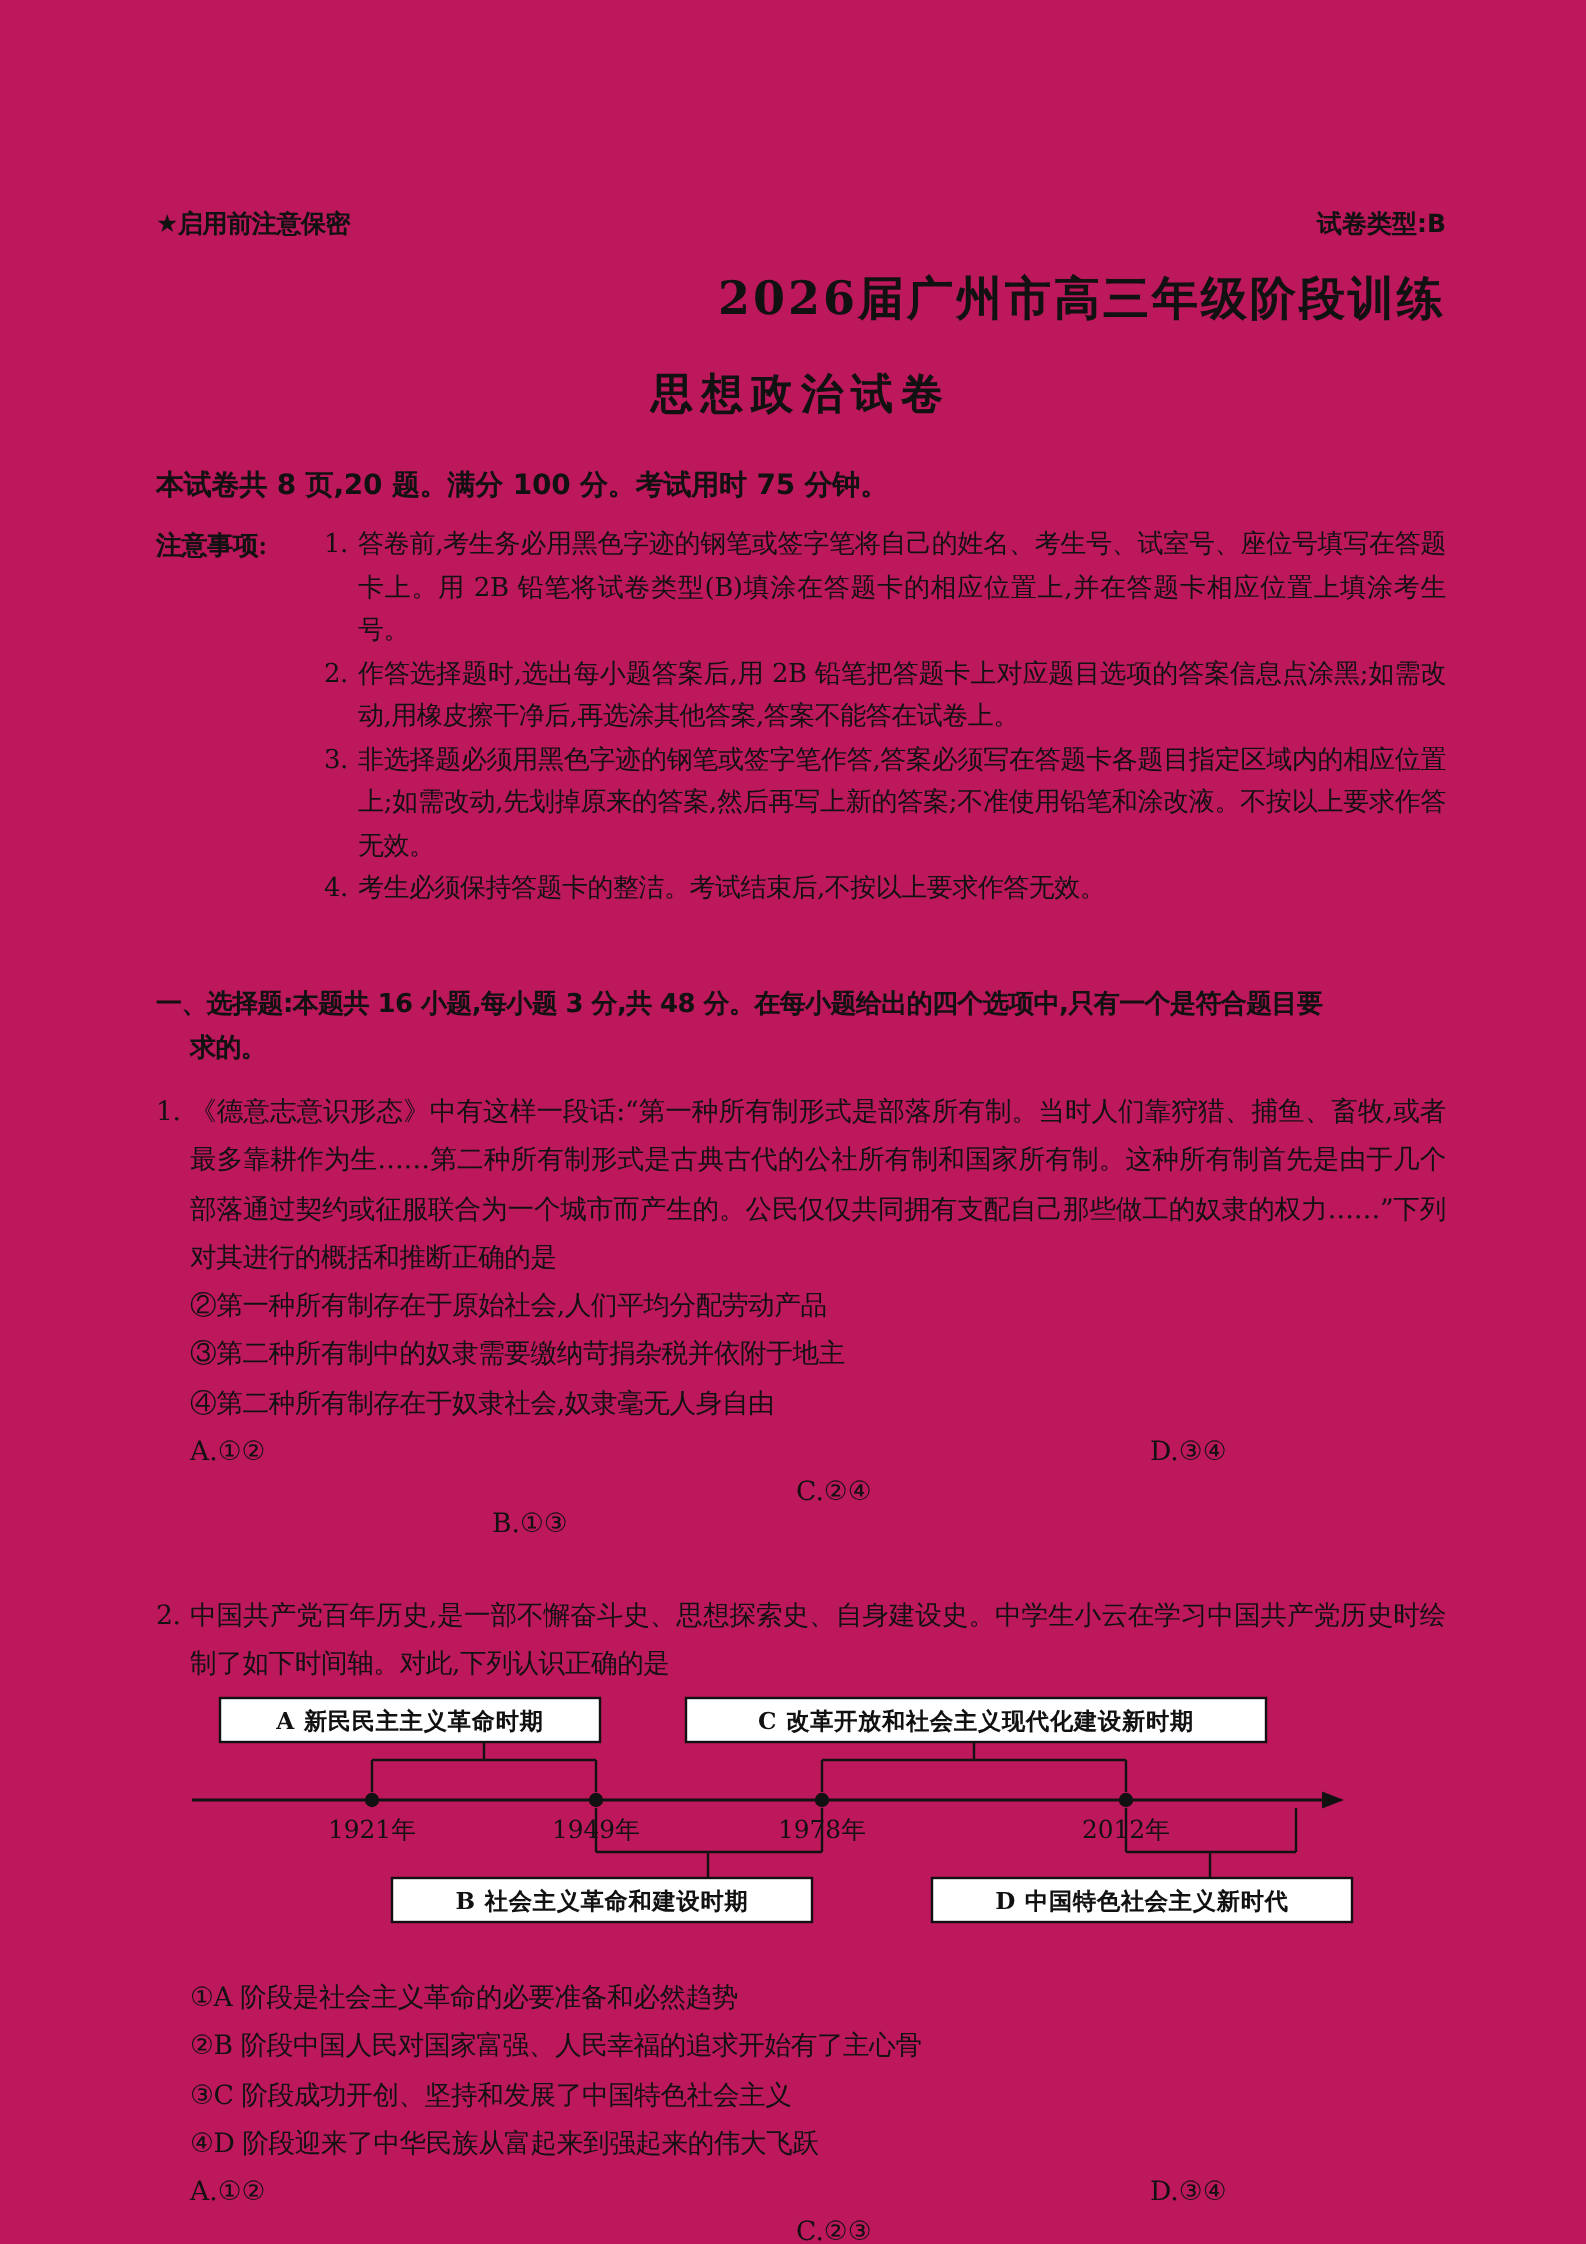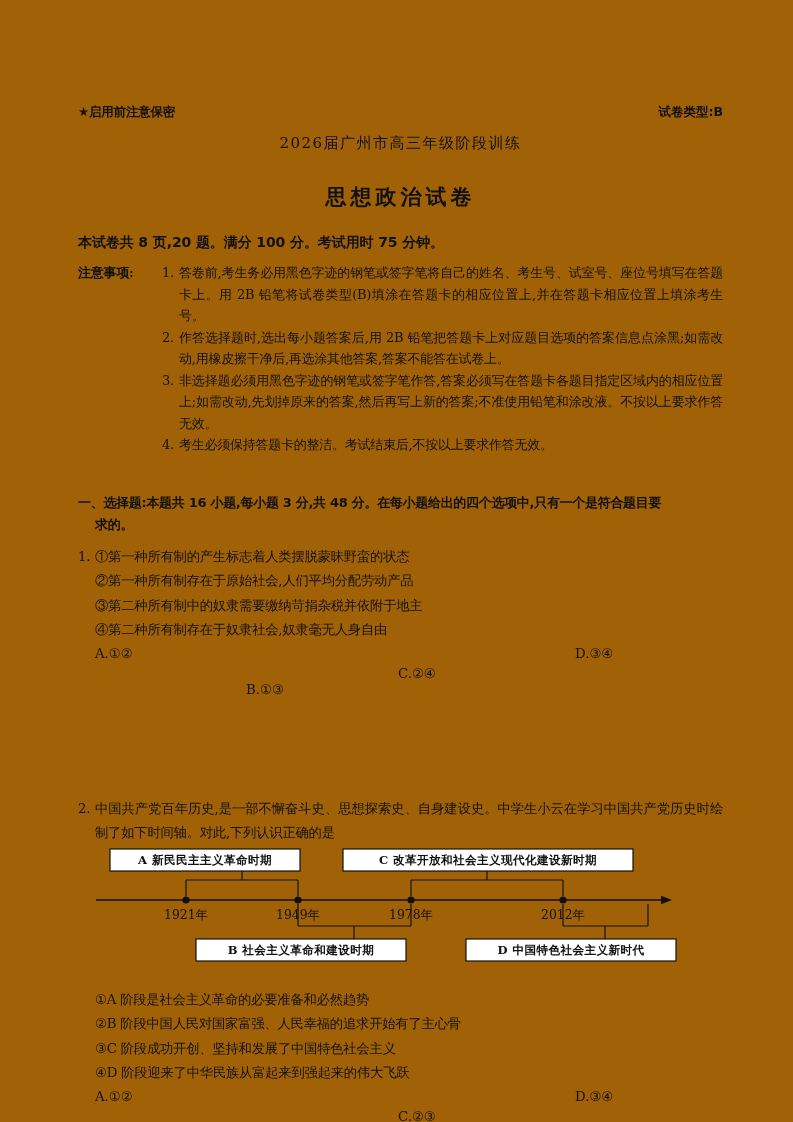--- a/index.html
+++ b/index.html
@@ -14,21 +14,21 @@
     position: relative;
     font-family: "DejaVu Serif", "Liberation Serif", serif;
     color: #111111;
     overflow: hidden;
   }
   .page {
     position: absolute;
     left: 0; top: 0;
     width: 793px;
     height: 1122px;
-    background: #a16207;
+    background: #be185d;
   }
   .sheet {
     position: absolute;
     left: 78px;
     top: 0;
     width: 645px;
   }
 
   
   .top-row {
@@ -57,24 +57,24 @@
     font-weight: bold;
     white-space: nowrap;
   }
 
   
   .main-title {
     position: absolute;
     top: 134px;
     left: 0;
     width: 645px;
-    text-align: center;
-    font-family: "DejaVu Serif", "Liberation Serif", serif;
-    font-size: 15px;
-    font-weight: normal;
+    text-align: right;
+    font-family: "DejaVu Serif", "Liberation Serif", serif;
+    font-size: 23px;
+    font-weight: bold;
     letter-spacing: 1.5px;
     white-space: nowrap;
   }
   .sub-title {
     position: absolute;
     top: 183px;
     left: 0;
     width: 645px;
     text-align: center;
     font-family: "DejaVu Sans", "Liberation Sans", sans-serif;
@@ -267,22 +267,22 @@
     </div>
 
     <div class="section-head">
       <span>一、选择题:本题共 16 小题,每小题 3 分,共 48 分。在每小题给出的四个选项中,只有一个是符合题目要</span>
       <span class="cont">求的。</span>
     </div>
 
     <div class="question" id="question-1">
       <div class="q-body">
         <span class="q-num">1.</span>
+        <span>《德意志意识形态》中有这样一段话:“第一种所有制形式是部落所有制。当时人们靠狩猎、捕鱼、畜牧,或者最多靠耕作为生……第二种所有制形式是古典古代的公社所有制和国家所有制。这种所有制首先是由于几个部落通过契约或征服联合为一个城市而产生的。公民仅仅共同拥有支配自己那些做工的奴隶的权力……”下列对其进行的概括和推断正确的是</span>
       </div>
-      <div class="q-option">①第一种所有制的产生标志着人类摆脱蒙昧野蛮的状态</div>
       <div class="q-option">②第一种所有制存在于原始社会,人们平均分配劳动产品</div>
       <div class="q-option">③第二种所有制中的奴隶需要缴纳苛捐杂税并依附于地主</div>
       <div class="q-option">④第二种所有制存在于奴隶社会,奴隶毫无人身自由</div>
       <div class="choice-row">
         <span class="choice c0">A.①②</span>
         <span class="choice c1">B.①③</span>
         <span class="choice c2">C.②④</span>
         <span class="choice c3">D.③④</span>
       </div>
     </div>

